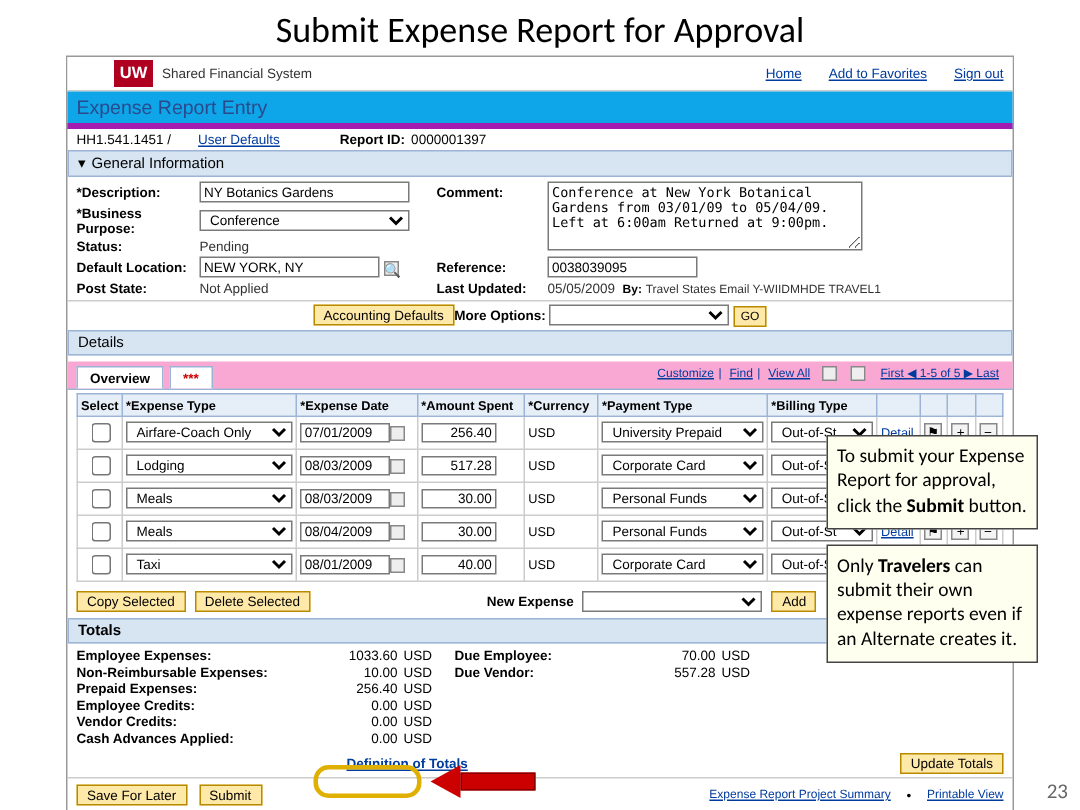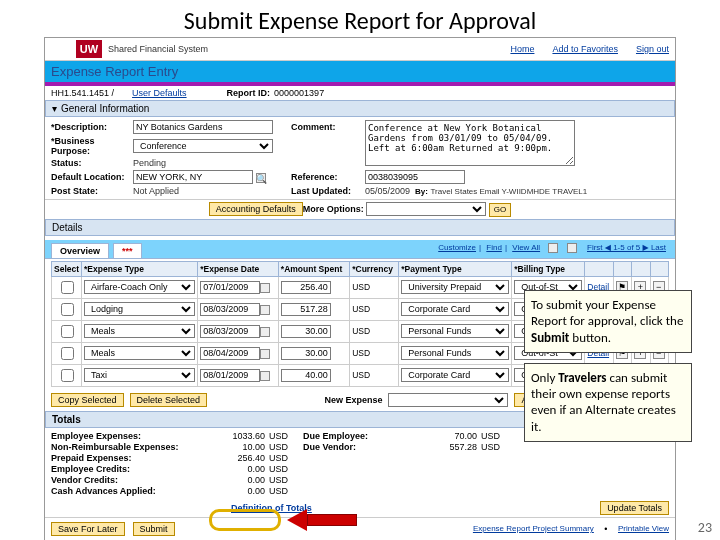--- a/index.html
+++ b/index.html
@@ -18,21 +18,21 @@
   .sectionbar { background: #d7e4f2; border: 1px solid #9cb4d6; padding: 2px 6px; font-size: 10px; display:flex; align-items:center; }
   .sectionbar .tri { margin-right:4px; }
   .form-grid { display: grid; grid-template-columns: 82px 158px 74px 1fr; row-gap: 2px; padding: 3px 6px; font-size: 9px; align-items: center; }
   .flabel { font-weight: bold; text-align: left; }
   input[type=text], select { font-size: 9px; padding: 0 2px; height: 14px; border: 1px solid #7a7a7a; background: #fff; }
   textarea { font-size: 9px; border: 1px solid #7a7a7a; }
   .static { color: #333; }
   .morerow { display:flex; align-items:center; justify-content:center; padding: 2px 6px; border-top:1px solid #ccc; }
   .morerow select { width: 120px; }
   .gobtn { background: #ffe9a8; border: 1px solid #b88a00; font-size: 8px; padding: 0 4px; height: 14px; }
-  .tabstrip { display:flex; gap:4px; padding: 3px 6px 0 6px; background:#7dd3fc; border-bottom:1px solid #9cb4d6; margin-top:4px;}
+  .tabstrip { display:flex; gap:4px; padding: 3px 6px 0 6px; background:#f9a8d4; border-bottom:1px solid #9cb4d6; margin-top:4px;}
   .tab { background:#fff; border:1px solid #9cb4d6; border-bottom:none; padding:2px 8px; font-size:9px; font-weight:bold; }
   .tab .ast { color:#c00; }
   .toolbar-right { margin-left:auto; font-size:8px; color:#003b9e; }
   .toolbar-right span { text-decoration: underline; margin: 0 3px; cursor:pointer; }
   .ico { display:inline-block; width:10px; height:10px; border:1px solid #888; background:#eee; vertical-align:middle; }
   table.grid { width: calc(100% - 12px); margin: 2px 6px; border-collapse: collapse; font-size: 8.5px; }
   table.grid th { background: #e6eef7; border: 1px solid #9cb4d6; padding: 2px; font-weight: bold; text-align: left; }
   table.grid td { border: 1px solid #ccc; padding: 1px 2px; white-space: nowrap; }
   table.grid input[type=text] { width: 100%; height: 13px; }
   table.grid select { width: 100%; height: 14px; }
@@ -45,21 +45,21 @@
   .totals-bar { background:#d7e4f2; border:1px solid #9cb4d6; padding:2px 6px; font-size:10px; font-weight:bold; margin: 0 0; }
   .totals { display:grid; grid-template-columns: 140px 70px 30px 110px 60px 30px; row-gap:1px; column-gap:4px; padding:3px 6px; font-size:9px; }
   .totals .l { font-weight:bold; }
   .totals .v { text-align:right; }
   .def-link { color:#003b9e; text-decoration:underline; margin-left: 180px; font-weight: bold; }
   .bottom-row { display:flex; align-items:center; gap:8px; padding:4px 6px; border-top:1px solid #ccc; }
   .submit-hl { position:absolute; border:3px solid #e0b000; border-radius:10px; width:72px; height:22px; left:164px; bottom:24px; pointer-events:none; }
   .arrow { position:absolute; left:242px; bottom:24px; display:flex; align-items:center; }
   .arrow .head { width:0; height:0; border-top:11px solid transparent; border-bottom:11px solid transparent; border-right:20px solid #c00; }
   .arrow .shaft { width:50px; height:12px; background:#c00; border:1px solid #800; }
-  .callouts { position:absolute; right:28px; top:290px; width:168px; display:flex; flex-direction:column; gap:10px; }
+  .callouts { position:absolute; right:28px; top:290px; width:141px; display:flex; flex-direction:column; gap:10px; }
   .callout { background:#fffff0; border:1px solid #444; padding:6px; font-family:Calibri,sans-serif; font-size:13px; line-height:1.25; }
   .pagenum { position:absolute; right:8px; bottom:4px; font-family:Calibri,sans-serif; font-size:14px; color:#666; }
   .statusbar { display:flex; align-items:center; gap:4px; padding:2px 6px; border-top:1px solid #ccc; background:#f4f4f4; font-size:9px; justify-content:flex-end; }
   .mini { font-size:8px; }
 </style>
 </head>
 <body>
 
 <div class="slide-title">Submit Expense Report for Approval</div>
 

